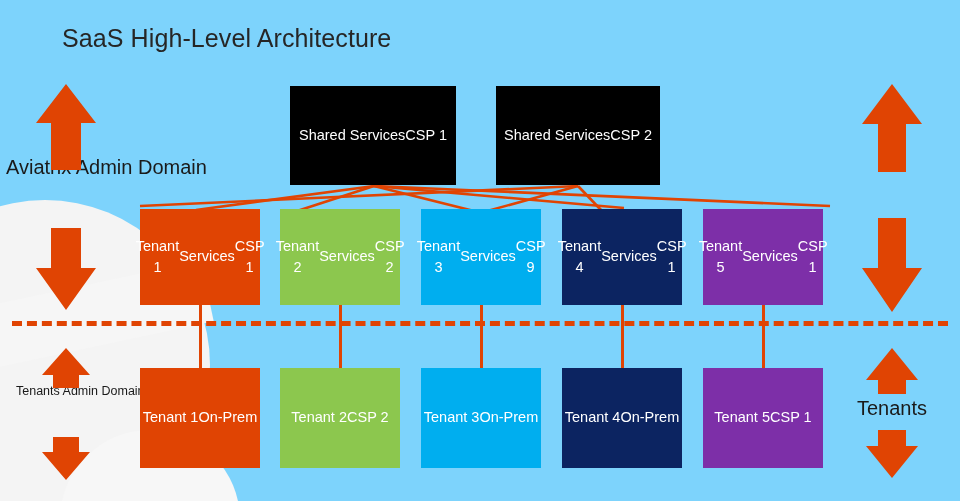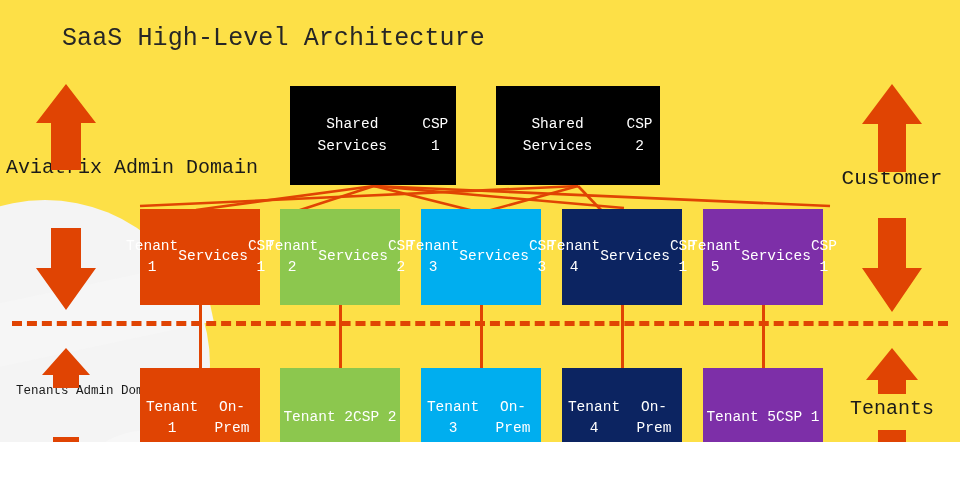--- a/index.html
+++ b/index.html
@@ -3,24 +3,24 @@
 <meta charset="utf-8">
 <style>
   html, body {
     margin: 0;
     padding: 0;
     background: #ffffff;
   }
   #slide {
     position: relative;
     width: 960px;
-    height: 442px;
-    background: #fde047;
+    height: 501px;
+    background: #7dd3fc;
     overflow: hidden;
-    font-family: Liberation Mono, monospace;
+    font-family: Liberation Sans, sans-serif;
   }
   
   .wm {
     position: absolute;
     border-radius: 50%;
     background: #f4f4f4;
     pointer-events: none;
   }
   .wm2 {
     position: absolute;
@@ -125,23 +125,20 @@
     <span class="ln">Admin</span>
     <span class="ln">Domain</span>
   </div>
 
   <div class="arrow-label" style="left:16px; top:383px; width:100px; font-size:12.5px;">
     <span class="ln">Tenants</span>
     <span class="ln">Admin</span>
     <span class="ln">Domain</span>
   </div>
 
-  <div class="arrow-label" style="left:826px; top:166px; width:132px; font-size:21px;">
-    <span class="ln">Customer</span>
-  </div>
 
   <div class="arrow-label" style="left:826px; top:396px; width:132px; font-size:20px;">
     <span class="ln">Tenants</span>
   </div>
 
   <svg class="lines" style="z-index:1;">
     <g stroke="#E04403" stroke-width="2.6" fill="none">
 
       <line x1="374" y1="186" x2="196" y2="210"></line>
       <line x1="374" y1="186" x2="294" y2="212"></line>
@@ -181,21 +178,21 @@
 
   <div class="box" style="left:280px; top:209px; width:120px; height:96px; background:#8CC74E; z-index:3;">
     <span class="ln">Tenant 2</span>
     <span class="ln">Services</span>
     <span class="ln">CSP 2</span>
   </div>
 
   <div class="box" style="left:421px; top:209px; width:120px; height:96px; background:#00AEEF; z-index:3;">
     <span class="ln">Tenant 3</span>
     <span class="ln">Services</span>
-    <span class="ln">CSP 3</span>
+    <span class="ln">CSP 9</span>
   </div>
 
   <div class="box" style="left:562px; top:209px; width:120px; height:96px; background:#0C2461; z-index:3;">
     <span class="ln">Tenant 4</span>
     <span class="ln">Services</span>
     <span class="ln">CSP 1</span>
   </div>
 
   <div class="box" style="left:703px; top:209px; width:120px; height:96px; background:#7D2FA8; z-index:3;">
     <span class="ln">Tenant 5</span>

